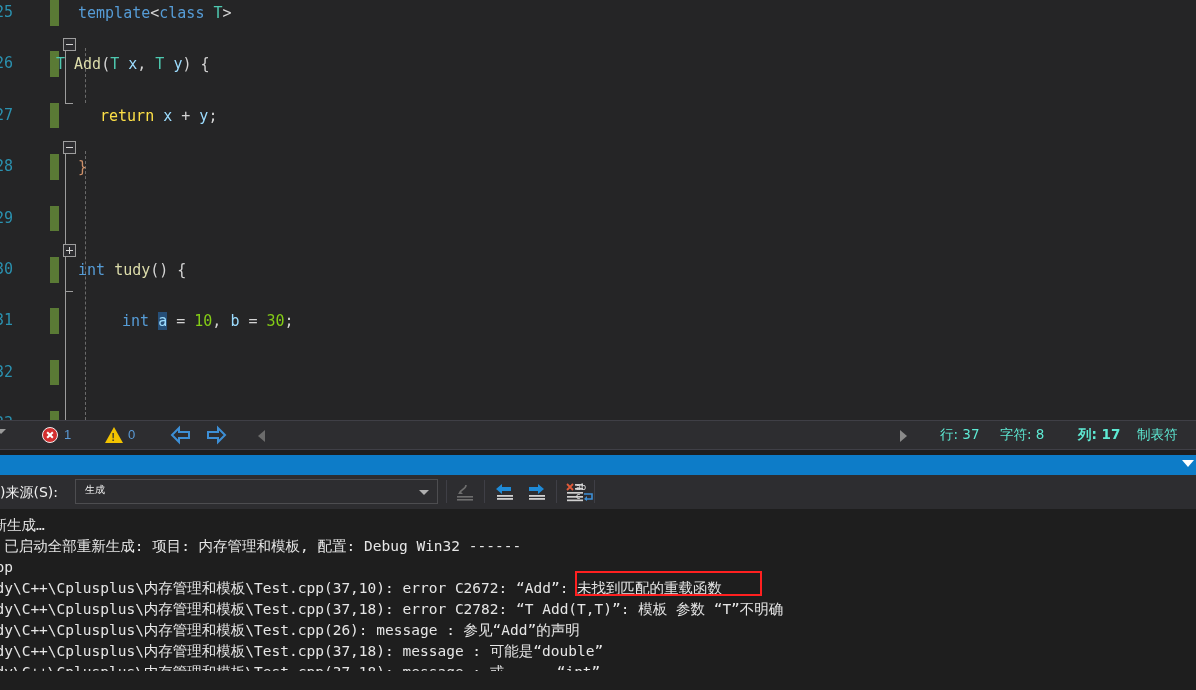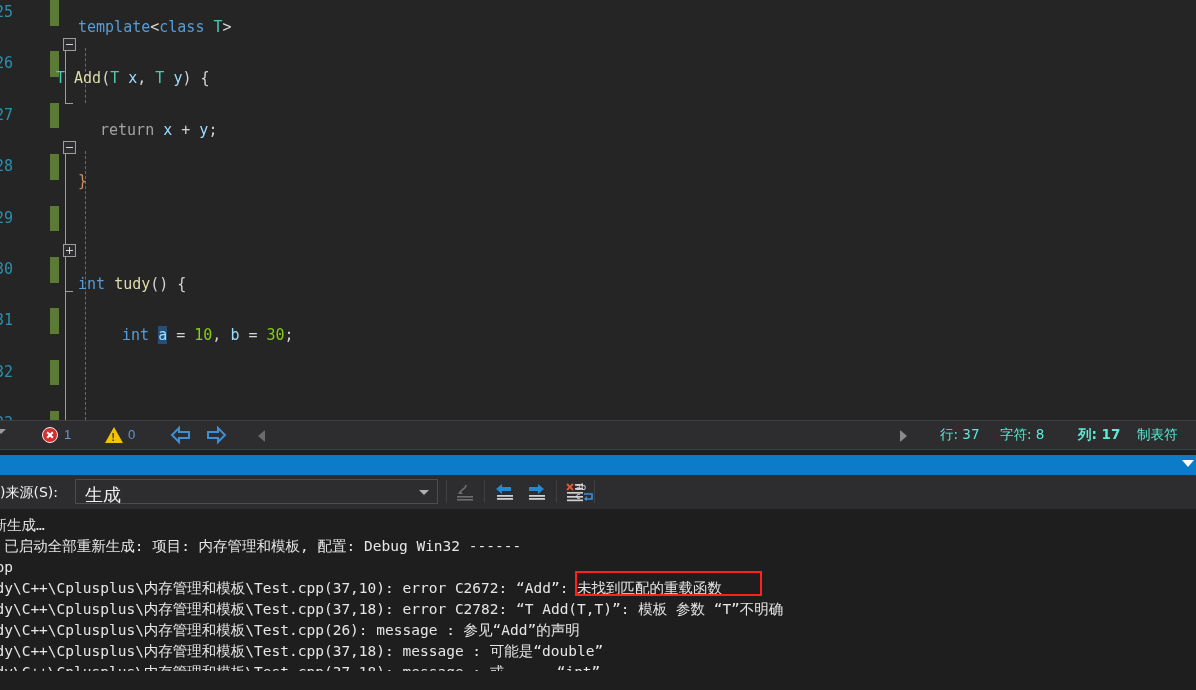--- a/index.html
+++ b/index.html
@@ -21,21 +21,21 @@
     position:relative;height:25.7px;line-height:25.7px;
     font-family:"DejaVu Sans Mono","Liberation Mono",monospace;
     font-size:15px;white-space:pre;
   }
   .lnum{
     position:absolute;left:-5px;top:0;width:38px;text-align:left;
     color:#2b91af;font-size:15px;
     font-family:"DejaVu Sans Mono","Liberation Mono",monospace;
   }
   .chgbar{position:absolute;left:50px;top:0;width:9px;height:25.7px;background:#5a7a35;}
-  .codetext{position:absolute;left:78px;top:15px;}
+  .codetext{position:absolute;left:78px;top:1px;}
 
   
   .outline-col{position:absolute;left:0;top:0;width:78px;height:420px;}
   .vline{position:absolute;background:#9d9d9d;width:1px;}
   .dashline{position:absolute;width:0;border-left:1px dashed #6b6b6b;}
   .boxglyph{
     position:absolute;width:13px;height:13px;border:1px solid #9d9d9d;
     background:#2d2d30;box-sizing:border-box;
   }
   .boxglyph:before{
@@ -44,21 +44,21 @@
   .boxglyph.plus:after{
     content:"";position:absolute;left:5px;top:2px;width:1px;height:7px;background:#d4d4d4;
   }
 
   
   .kw{color:#569cd6;}
   .type{color:#4ec9b0;}
   .fn{color:#dcdcaa;}
   .pun{color:#d4d4d4;}
   .num{color:#84cc16;}
-  .ctrl{color:#a3a3a3;}
+  .ctrl{color:#fde047;}
   .id{color:#9cdcfe;}
   .op{color:#d4d4d4;}
 
   .sel{background:#264f78;color:#9cdcfe;}
 
   
   .estatus{
     position:absolute;left:0;top:420px;width:1196px;height:28px;
     background:#2d2d30;border-top:1px solid #3f3f46;
     border-bottom:1px solid #3f3f46;
@@ -119,21 +119,21 @@
   }
   .out-label{
     position:absolute;left:-14px;top:9px;font-size:14px;color:#f0f0f0;white-space:nowrap;
     font-family:"DejaVu Sans","Liberation Sans",sans-serif;
   }
   .combo{
     position:absolute;left:75px;top:4px;width:363px;height:25px;
     background:#2d2d30;border:1px solid #4d4d50;box-sizing:border-box;
   }
   .combo-val{
-    position:absolute;left:9px;top:3px;font-size:18px;color:#f0f0f0;
+    position:absolute;left:9px;top:3px;font-size:10px;color:#f0f0f0;
     font-family:"DejaVu Sans","Liberation Sans",sans-serif;
   }
   .combo-arrow{
     position:absolute;right:8px;top:10px;width:0;height:0;
     border-left:5px solid transparent;border-right:5px solid transparent;
     border-top:5px solid #b0b0b0;
   }
   .tb-sep{position:absolute;top:5px;width:1px;height:23px;background:#3f3f46;}
   .tb-btn{position:absolute;top:5px;width:26px;height:24px;}
   .tb-btn svg{display:block;margin:2px auto 0;}

